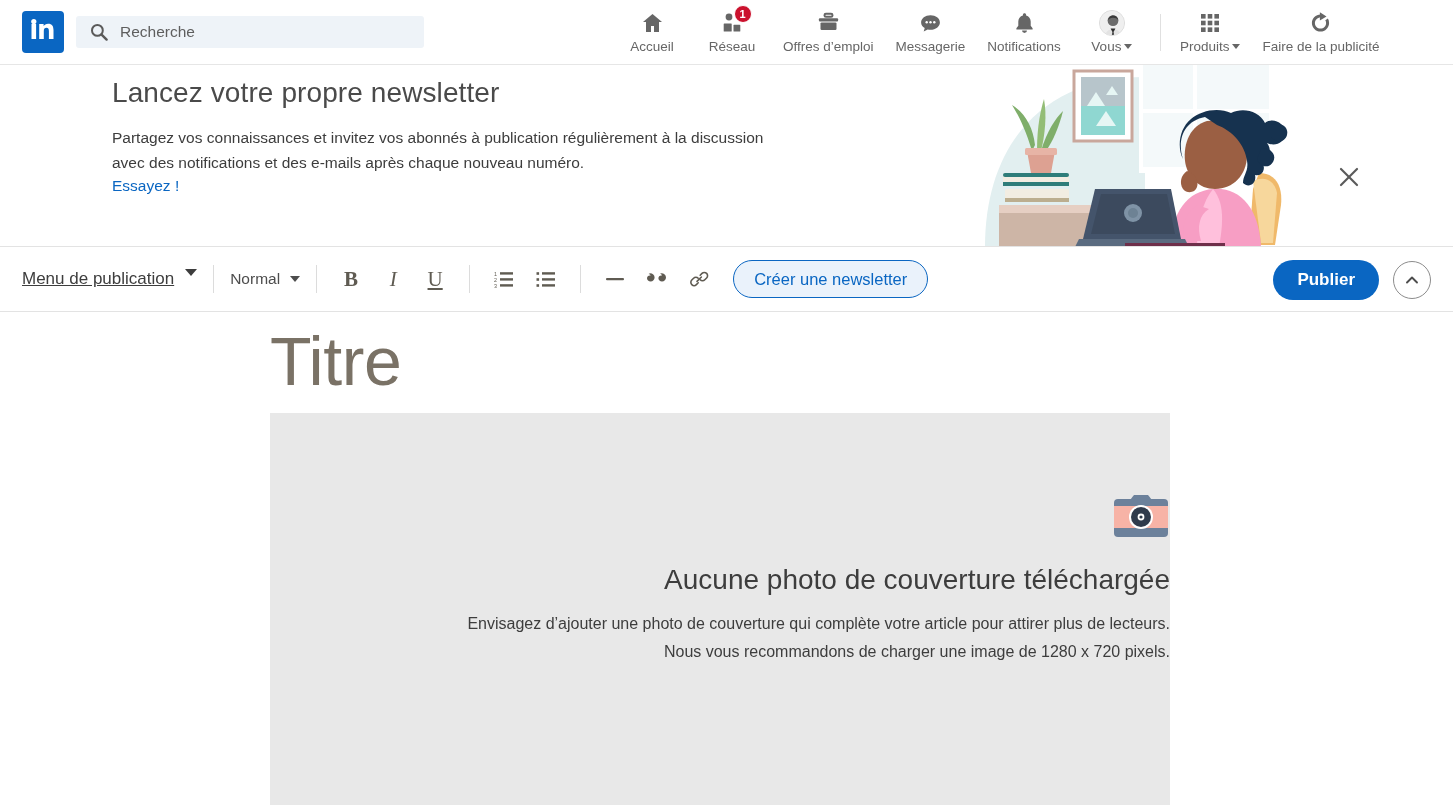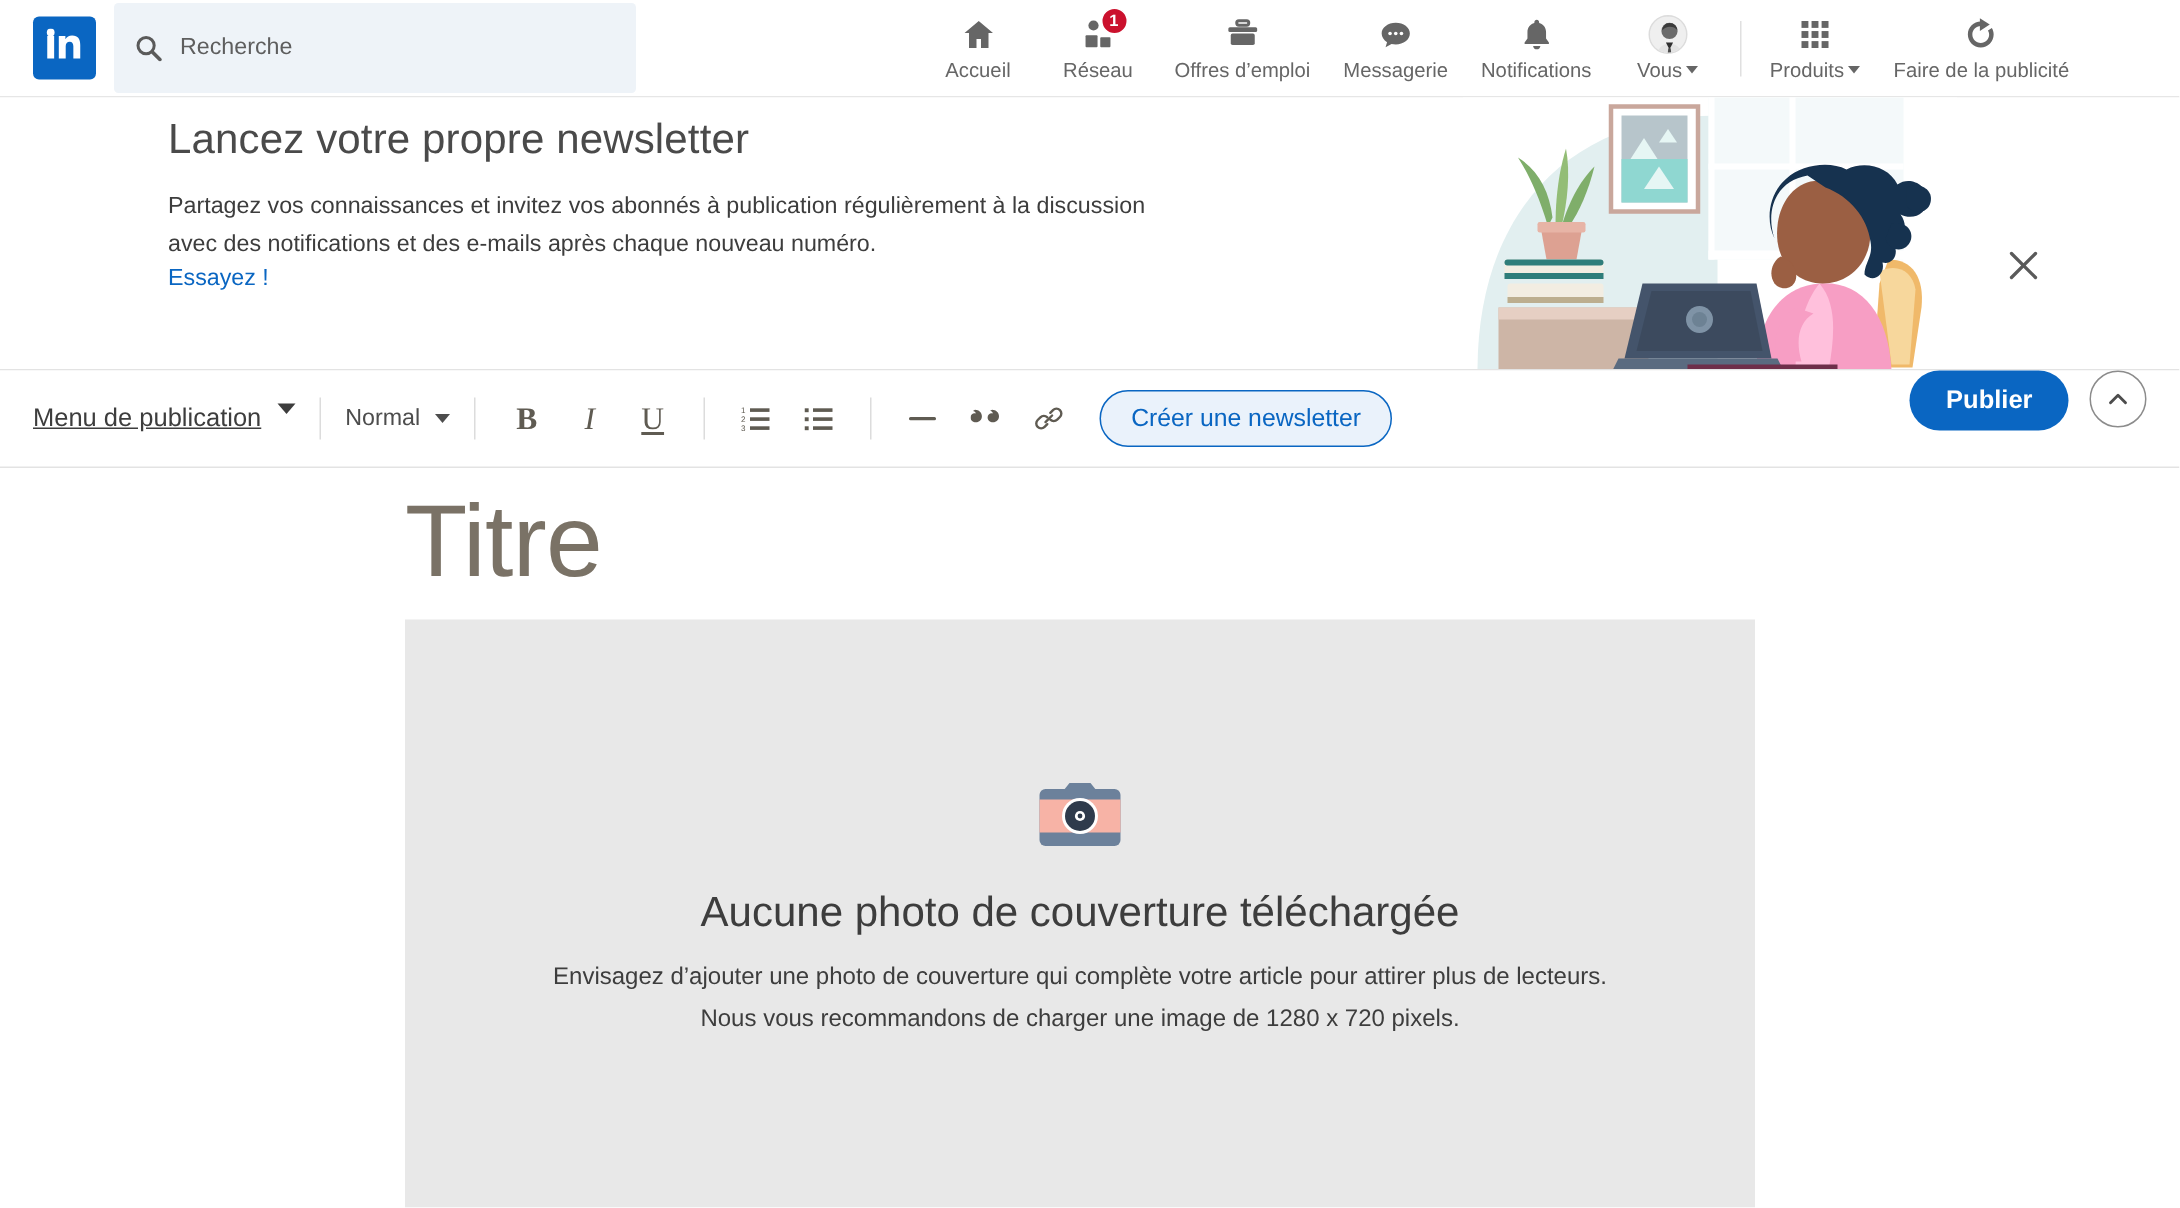--- a/index.html
+++ b/index.html
@@ -25,21 +25,21 @@
     margin-left: 22px;
     background: #0a66c2;
     border-radius: 4px;
     display: flex; align-items: center; justify-content: center;
     flex: none;
   }
   .brand svg { display: block; }
 
   .search-wrap {
     margin-left: 12px;
-    width: 348px; height: 60px;
+    width: 348px; height: 32px;
     background: #eef3f8;
     border-radius: 3px;
     display: flex; align-items: center;
     padding: 0 10px 0 14px;
     flex: none;
   }
   .search-icon { flex: none; width: 18px; height: 18px; margin-right: 12px; color: #5a5a5a; }
   .search-input {
     border: none; outline: none; background: transparent;
     font-family: "Liberation Sans", sans-serif;
@@ -188,21 +188,21 @@
     color: #0a66c2;
     font-size: 16.5px;
     font-family: Liberation Sans, sans-serif;
     cursor: pointer;
     display: flex; align-items: center;
     white-space: nowrap;
     flex: none;
   }
   .toolbar-right {
     position: absolute; right: 22px; top: 0; height: 65px;
-    display: flex; 
+    display: flex; align-items: center;
   }
   .publish-btn {
     height: 40px; padding: 0 24px;
     border: none; border-radius: 20px;
     background: #0a66c2; color: #ffffff;
     font-size: 17px; font-weight: bold;
     font-family: "Liberation Sans", sans-serif;
     cursor: pointer;
   }
   .collapse-btn {
@@ -228,21 +228,21 @@
     cursor: text;
   }
   .cover-box {
     position: absolute;
     left: 270px; top: 101px;
     width: 900px; height: 392px;
     background: #e8e8e8;
     cursor: pointer;
     text-align: center;
   }
-  .cover-inner { padding-top: 107px; }
+  .cover-inner { padding-top: 80px; text-align: right; }
   .cover-cam { display: inline-block; }
   .cover-cam svg { display: block; }
   .cover-title {
     margin-top: 18px;
     font-size: 28px; color: #3d3d3d;
     font-weight: normal; line-height: 34px;
   }
   .cover-desc {
     margin-top: 13px;
     font-size: 16px; color: #3d3d3d;

